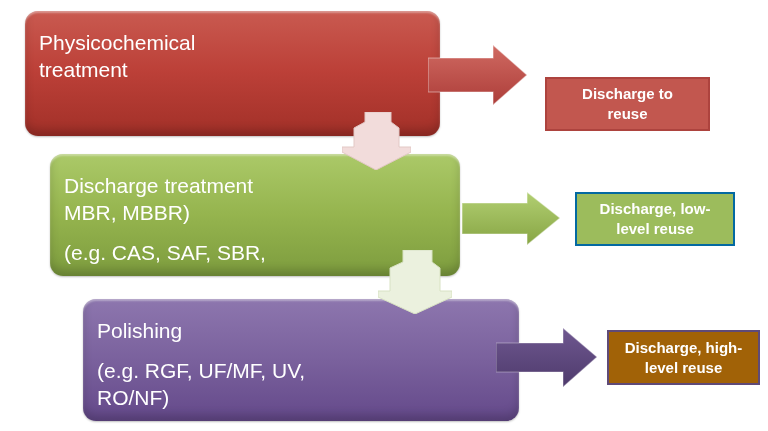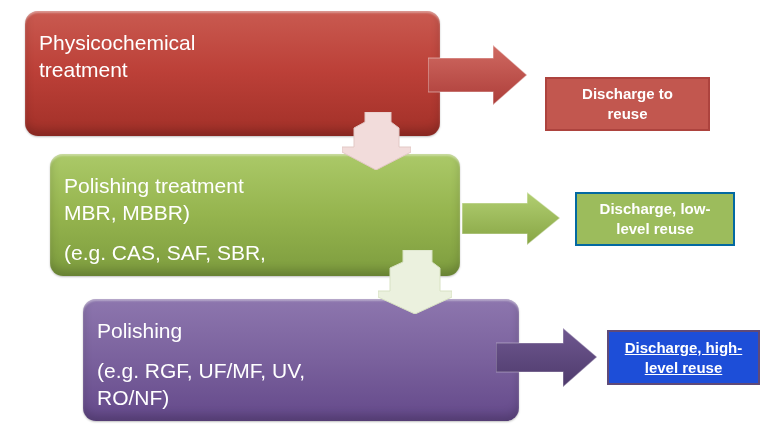--- a/index.html
+++ b/index.html
@@ -19,39 +19,39 @@
   .stage-green{left:50px;top:154px;width:410px;height:122px;
     background:linear-gradient(180deg,#abc968 0%,#95b44e 50%,#7d9c3e 100%);}
   .stage-purple{left:83px;top:299px;width:436px;height:122px;
     background:linear-gradient(180deg,#8d76ae 0%,#7a619d 50%,#64498a 100%);}
   .outbox{
     position:absolute;box-sizing:border-box;color:#fff;font-weight:bold;font-size:15px;line-height:20px;
     display:flex;flex-direction:column;align-items:center;justify-content:center;text-align:center;
   }
   .outbox-red{left:545px;top:47px;width:165px;height:54px;background:#c2574f;border:2px solid #ad433e;margin-top:30px;}
   .outbox-green{left:575px;top:192px;width:160px;height:54px;background:#9cbc5c;border:2px solid #0369a1;}
-  .outbox-purple{left:607px;top:330px;width:153px;height:55px;background:#1d4ed8;border:2px solid #5f4a78;text-decoration:underline;}
+  .outbox-purple{left:607px;top:330px;width:153px;height:55px;background:#a16207;border:2px solid #5f4a78;}
   .arrow{position:absolute;z-index:3;}
   .flat{display:block;}
 </style>
 </head>
 <body>
 
 <div id="canvas">
 
   <div class="stage stage-red">
     <div class="txt">
       <span class="line">Physicochemical</span>
       <span class="line">treatment</span>
     </div>
   </div>
 
   <div class="stage stage-green">
     <div class="txt">
-      <span class="line">Polishing treatment</span>
+      <span class="line">Discharge treatment</span>
       <span class="line">MBR, MBBR)</span>
       <span class="line examples">(e.g. CAS, SAF, SBR,</span>
     </div>
   </div>
 
   <div class="stage stage-purple">
     <div class="txt">
       <span class="line">Polishing</span>
       <span class="line examples">(e.g. RGF, UF/MF, UV,</span>
       <span class="line">RO/NF)</span>

